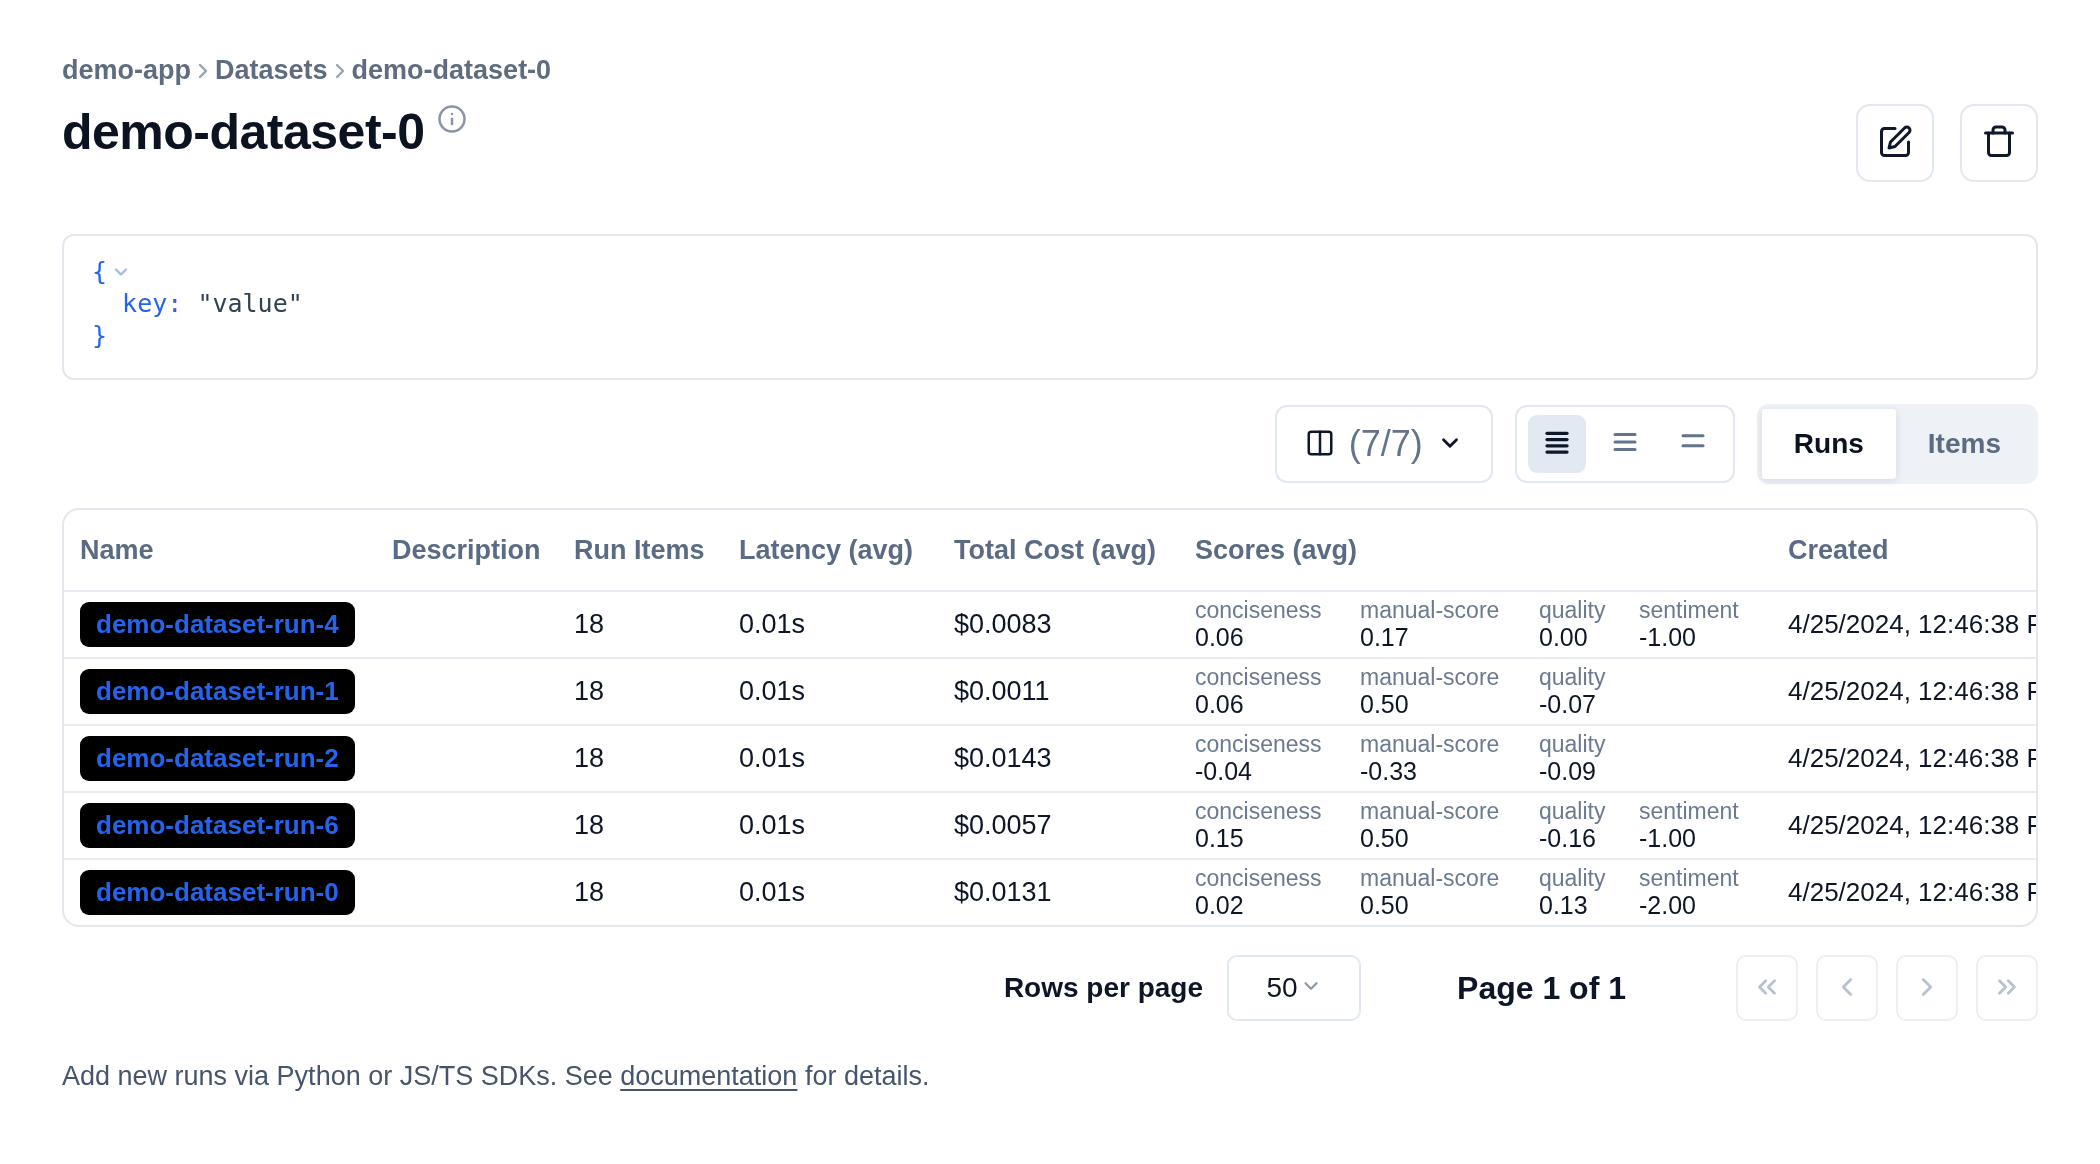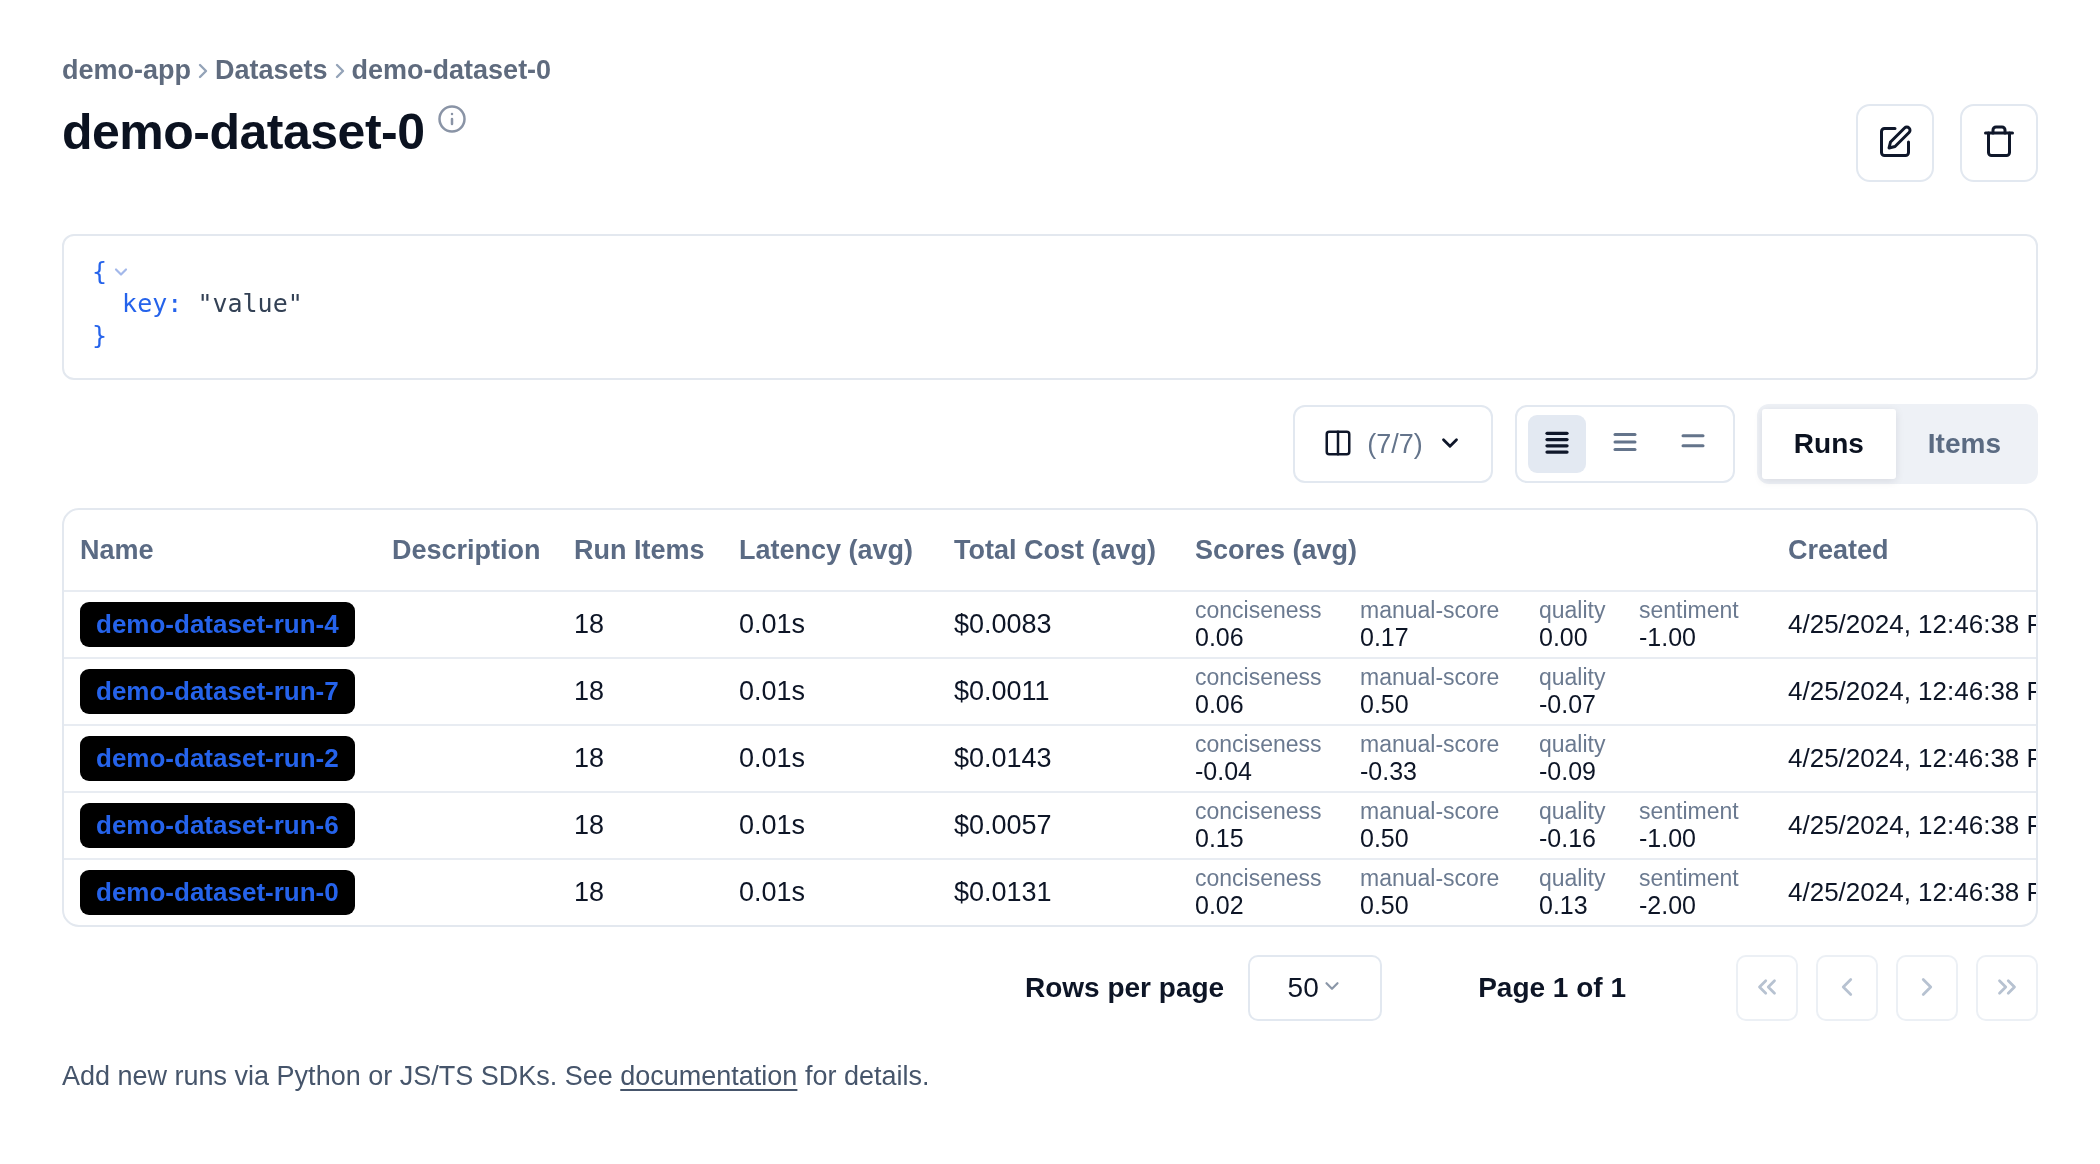--- a/index.html
+++ b/index.html
@@ -36,21 +36,21 @@
   .tok-brace, .tok-key { color:#2563eb; }
   .tok-str { color:#334155; }
   .fold-ico { margin-left:4px; color:#a3b8ea; display:inline-flex; }
 
   
   .toolbar { margin-top:24px; display:flex; justify-content:flex-end; align-items:center; gap:22px; height:80px; }
   .cols-btn {
     display:flex; align-items:center; gap:14px; height:78px; padding:0 28px;
     border:2px solid #e2e8f0; border-radius:12px; background:#fff; cursor:pointer;
   }
-  .cols-count { font-size:27px; color:#64748b; }
+  .cols-count { font-size:36px; color:#64748b; }
   .rowheight-group { height:78px; border:2px solid #e2e8f0; border-radius:12px; display:flex; align-items:center; padding:0 11px; gap:10px; background:#fff; }
   .rh-item { width:58px; height:58px; border-radius:9px; display:flex; align-items:center; justify-content:center; cursor:pointer; }
   .rh-item.active { background:#e3e9f2; }
   .tabs { height:80px; background:#eef1f6; border-radius:12px; padding:5px; display:flex; align-items:stretch; }
   .tab { display:flex; align-items:center; padding:0 32px; font-size:28px; font-weight:600; color:#5b6b82; border-radius:3px; cursor:pointer; }
   .tab.active { background:#ffffff; color:#0b1220; font-weight:700; box-shadow:0 2px 8px rgba(15,23,42,.10); }
 
   
   .table-card { margin-top:24px; border:2px solid #e3e8ef; border-radius:17px; overflow:hidden; background:#fff; }
   .tgrid { display:grid; grid-template-columns:312px 182px 165px 215px 241px 593px minmax(0,1fr); align-items:center; padding-left:16px; }
@@ -64,21 +64,21 @@
   }
   .scores { display:grid; grid-template-columns:165px 179px 100px minmax(0,1fr); align-items:center; }
   .score-label { font-size:23px; color:#6b7a90; line-height:26px; }
   .score-value { font-size:25px; color:#0d1526; line-height:29px; }
   .created { font-size:26px; white-space:nowrap; overflow:hidden; }
 
   
   .pagination { margin-top:28px; display:flex; justify-content:flex-end; align-items:center; }
   .rpp-label { font-size:28px; font-weight:600; color:#0d1526; }
   .rpp-select { margin-left:24px; width:134px; height:66px; border:2px solid #e2e8f0; border-radius:10px; display:flex; align-items:center; justify-content:center; gap:2px; font-size:28px; color:#0d1526; cursor:pointer; background:#fff; }
-  .page-status { margin-left:96px; font-size:28px; font-weight:600; color:#0d1526; }
+  .page-status { margin-left:96px; font-size:32px; font-weight:600; color:#0d1526; }
   .pager { margin-left:110px; display:flex; gap:18px; }
   .pg-btn { width:62px; height:66px; border:2px solid #ecf0f5; border-radius:10px; background:#fff; display:flex; align-items:center; justify-content:center; color:#b7c2d1; cursor:default; }
 
   
   .footer-note { margin-top:40px; font-size:27px; color:#46556b; }
   .footer-note a { color:#46556b; text-decoration:underline; text-underline-offset:4px; cursor:pointer; }
 </style>
 </head>
 <body>
 
@@ -235,21 +235,21 @@
               <div class="score-value">0.00</div>
             </div>
             <div class="score">
               <div class="score-label">sentiment</div>
               <div class="score-value">-1.00</div>
             </div>
           </div>
           <div class="cell created">4/25/2024, 12:46:38 PM</div>
         </div>
         <div class="trow tgrid">
-          <div class="cell"><span class="name-pill">demo-dataset-run-7</span></div>
+          <div class="cell"><span class="name-pill">demo-dataset-run-1</span></div>
           <div class="cell"></div>
           <div class="cell">18</div>
           <div class="cell">0.01s</div>
           <div class="cell">$0.0011</div>
           <div class="cell scores">
             <div class="score">
               <div class="score-label">conciseness</div>
               <div class="score-value">0.06</div>
             </div>
             <div class="score">

